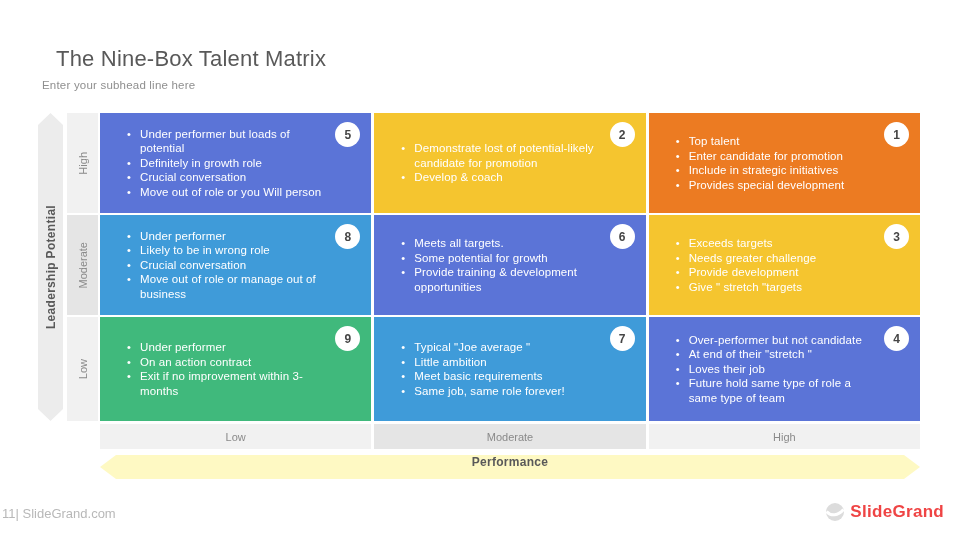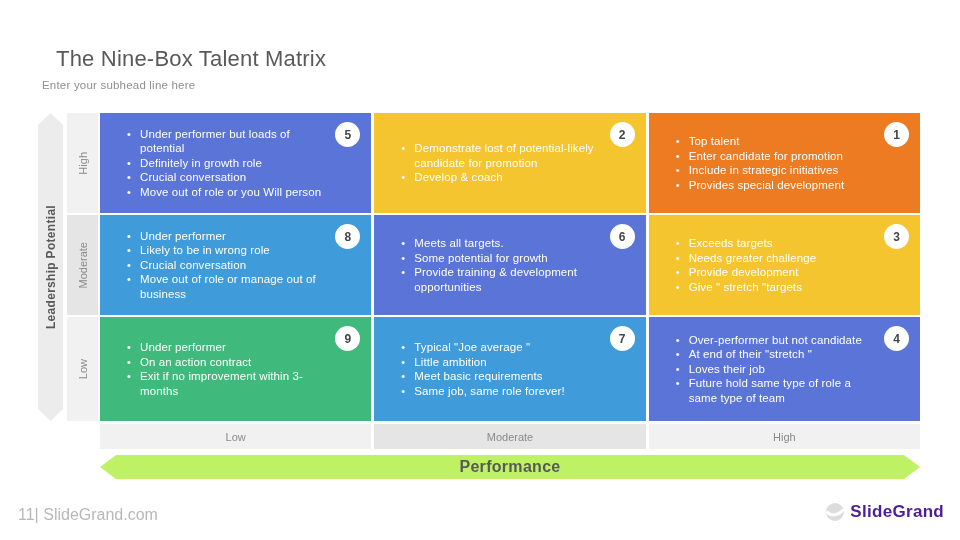--- a/index.html
+++ b/index.html
@@ -62,35 +62,35 @@
   
   .x-ticks{
     position:absolute;left:100px;top:424px;width:820px;height:25px;
     display:grid;grid-template-columns:1fr 1fr 1fr;column-gap:3px;
   }
   .xtick{display:flex;align-items:center;justify-content:center;background:#f1f1f1;
     font-size:11px;color:#8a8a8a;}
   .xtick.alt{background:#e5e5e5;}
 
   .h-arrow{
-    position:absolute;left:100px;top:455px;width:820px;height:24px;background:#bef264;
+    position:absolute;left:100px;top:455px;width:820px;height:24px;background:#fef9c3;
     clip-path:polygon(0 50%,16px 0,calc(100% - 16px) 0,100% 50%,calc(100% - 16px) 100%,16px 100%);
-    display:flex;align-items:center;justify-content:center;
-    font-size:16px;font-weight:700;color:#595959;letter-spacing:.3px;
+    display:flex;align-items:flex-start;justify-content:center;
+    font-size:12px;font-weight:700;color:#595959;letter-spacing:.3px;
   }
 
   
   .footer-left{
-    position:absolute;left:18px;top:506px;font-size:16px;color:#b8b8b8;
+    position:absolute;left:2px;top:506px;font-size:13px;color:#b8b8b8;
     display:flex;align-items:center;
   }
   .footer-left .site{}
   .logo{
     position:absolute;right:16px;top:502px;display:flex;align-items:center;gap:5px;
-    font-size:17px;font-weight:700;color:#4c1d95;letter-spacing:.3px;
+    font-size:17px;font-weight:700;color:#ef4444;letter-spacing:.3px;
   }
 </style>
 </head>
 <body>
 
 <div class="slide">
 
   <h1 class="title">The Nine-Box Talent Matrix</h1>
   <div class="subhead">Enter your subhead line here</div>
 

